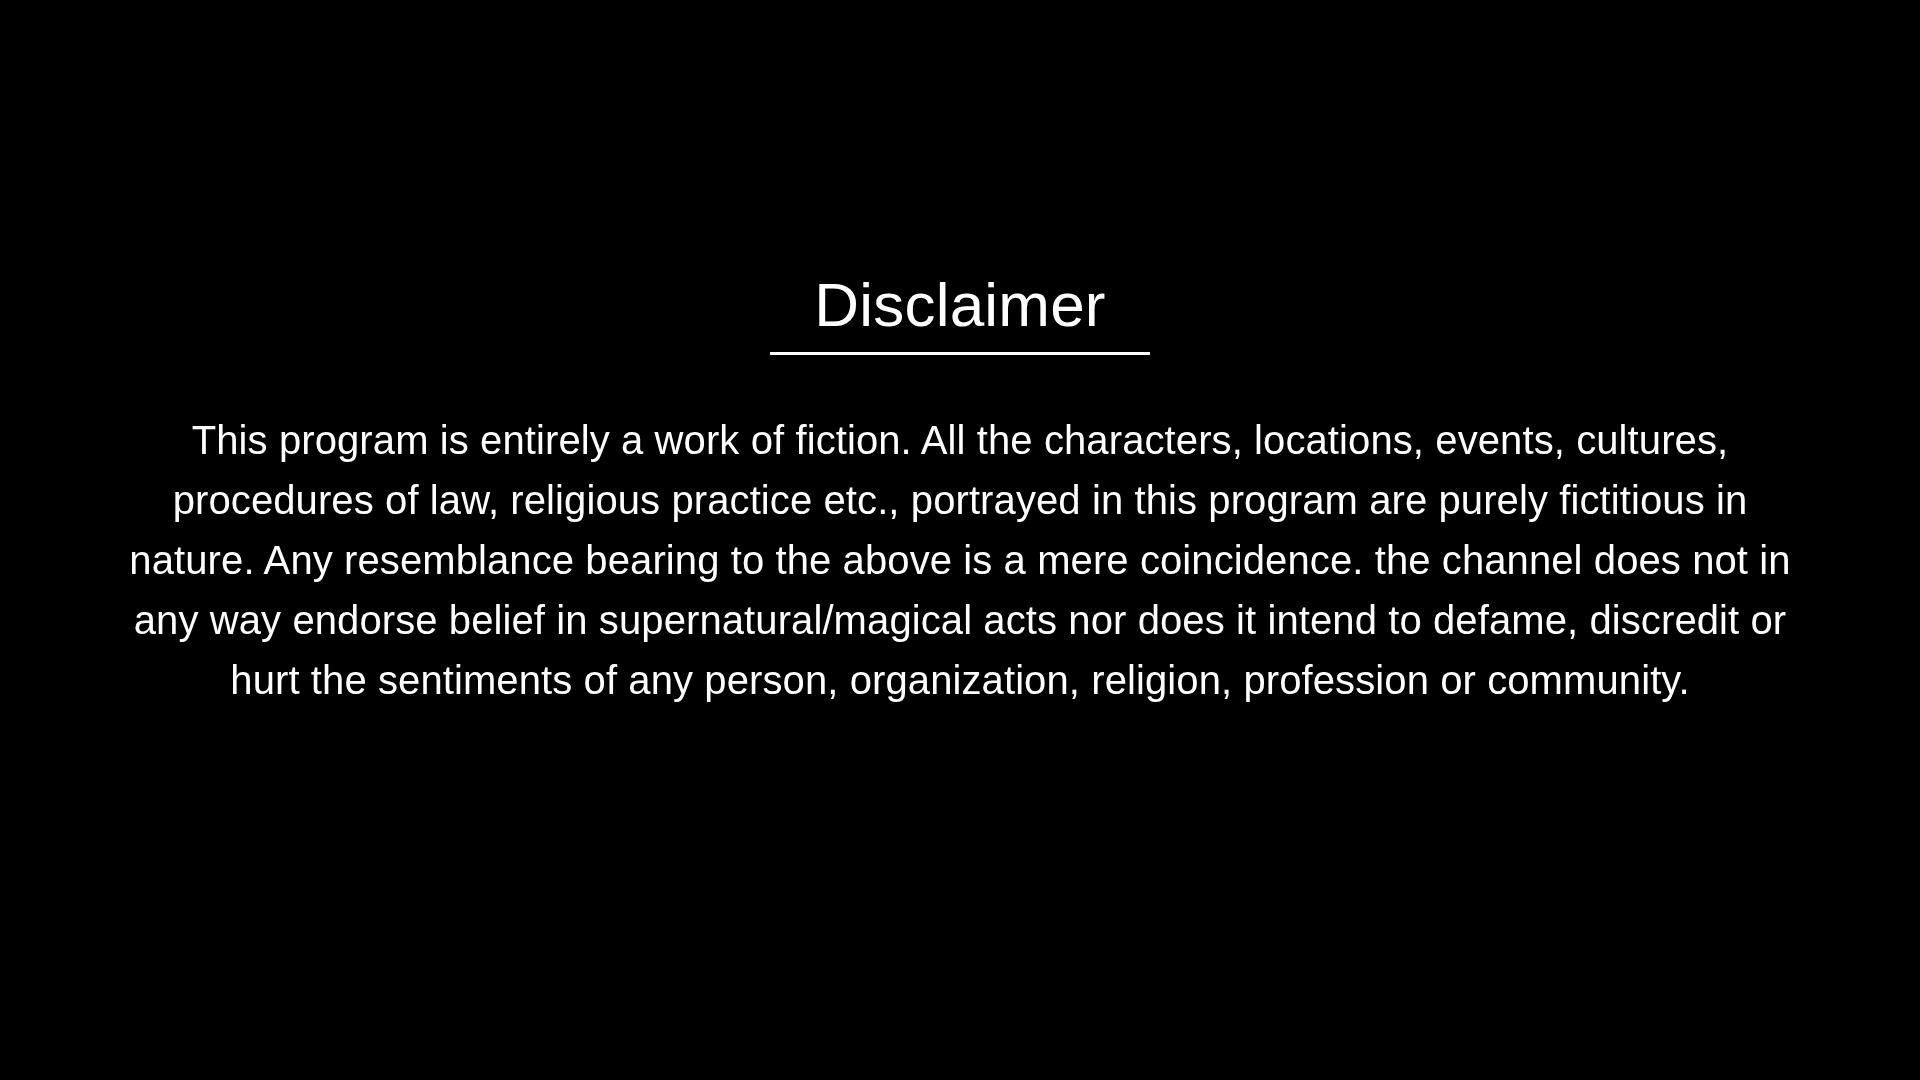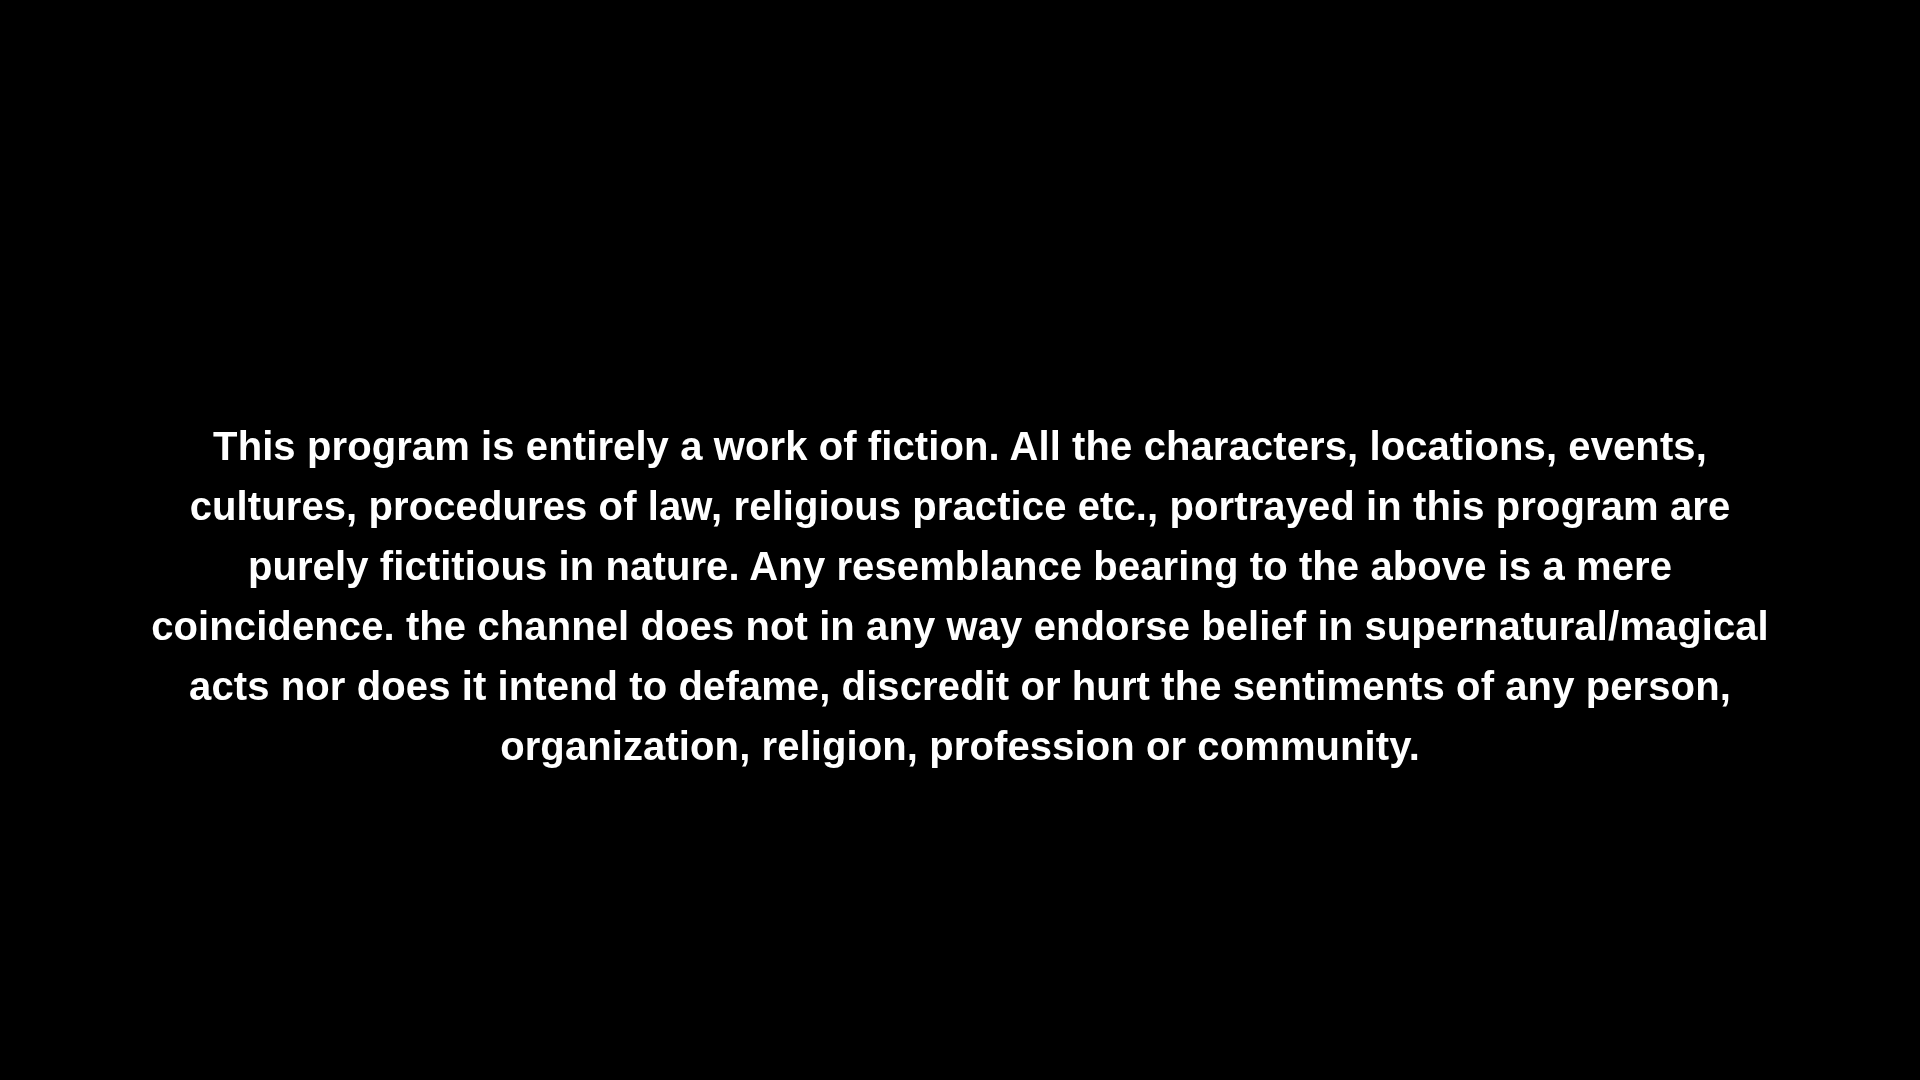--- a/index.html
+++ b/index.html
@@ -54,29 +54,33 @@
     top: 404px;
     left: 50%;
     transform: translateX(-50%);
     width: 1680px;
     text-align: center;
   }
 
   .body-text {
     font-size: 40px;
     line-height: 60px;
-    font-weight: 700;
+    font-weight: 400;
     color: #ffffff;
-    margin: 12px;
+    margin: 6px;
     letter-spacing: 0.1px;
   }
 </style>
 </head>
 <body>
 
 <div class="slide">
 
+  <div class="title-block">
+    <h1 class="slide-title">Disclaimer</h1>
+    <div class="title-rule"></div>
+  </div>
 
   <div class="body-block">
     <p class="body-text">This program is entirely a work of fiction. All the characters, locations, events, cultures, procedures of law, religious practice etc., portrayed in this program are purely fictitious in nature. Any resemblance bearing to the above is a mere coincidence. the channel does not in any way endorse belief in supernatural/magical acts nor does it intend to defame, discredit or hurt the sentiments of any person, organization, religion, profession or community.</p>
   </div>
 
 </div>
 
 </body></html>

